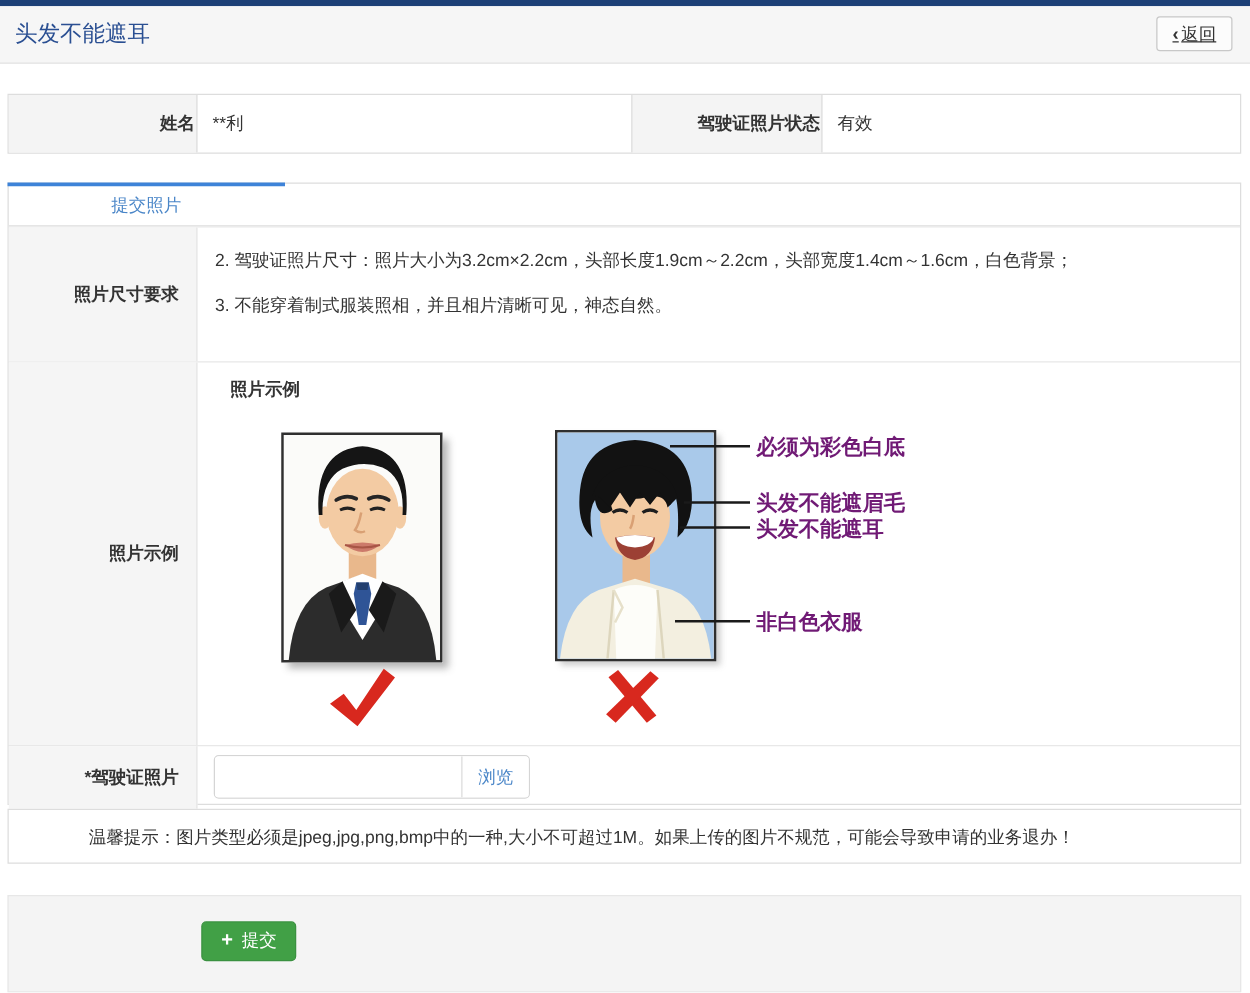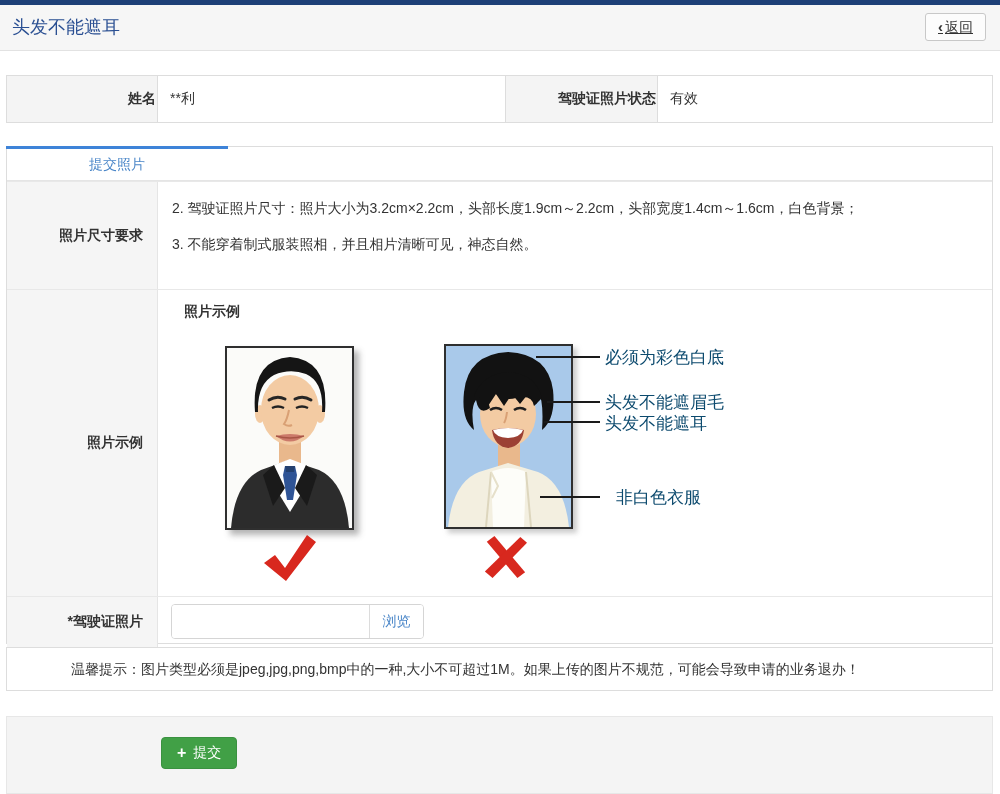--- a/index.html
+++ b/index.html
@@ -57,25 +57,25 @@
   .photo svg{display:block;width:100%;height:100%;}
   .mark{position:absolute;}
   .mark.check{left:103px;top:243px;width:56px;height:50px;}
   .mark.cross{left:324px;top:245px;width:46px;height:44px;}
   .ann-line{position:absolute;height:2px;background:#1a1a1a;}
   .ann-line.a1{left:378px;top:66px;width:64px;}
   .ann-line.a2{left:389px;top:111px;width:53px;}
   .ann-line.a3{left:386px;top:131px;width:56px;}
   .ann-line.a4{left:382px;top:206px;width:60px;}
   .ann-text{position:absolute;left:447px;font-family:"Liberation Serif","DejaVu Serif",serif;
-    font-weight:normal;font-size:17px;color:#0c4a6e;white-space:nowrap;}
+    font-weight:bold;font-size:17px;color:#701a75;white-space:nowrap;}
   .ann-text.t1{top:56px;}
   .ann-text.t2{top:101px;}
   .ann-text.t3{top:122px;}
-  .ann-text.t4{top:196px;margin-left:11px;}
+  .ann-text.t4{top:196px;}
   
   .upload-group{position:absolute;left:13px;top:7px;width:253px;height:35px;
     border:1px solid #d5d5d5;border-radius:4px;display:flex;box-sizing:border-box;
     background:#fff;overflow:hidden;}
   .upload-input{flex:1;border:none;outline:none;padding:0 8px;font-size:14px;
     font-family:"Liberation Sans","DejaVu Sans",sans-serif;color:#333;background:#fff;}
   .browse-btn{width:70px;border:none;border-left:1px solid #dcdcdc;background:#fff;
     color:#4a86c8;font-size:14px;cursor:pointer;
     font-family:Liberation Mono, monospace;}
   

